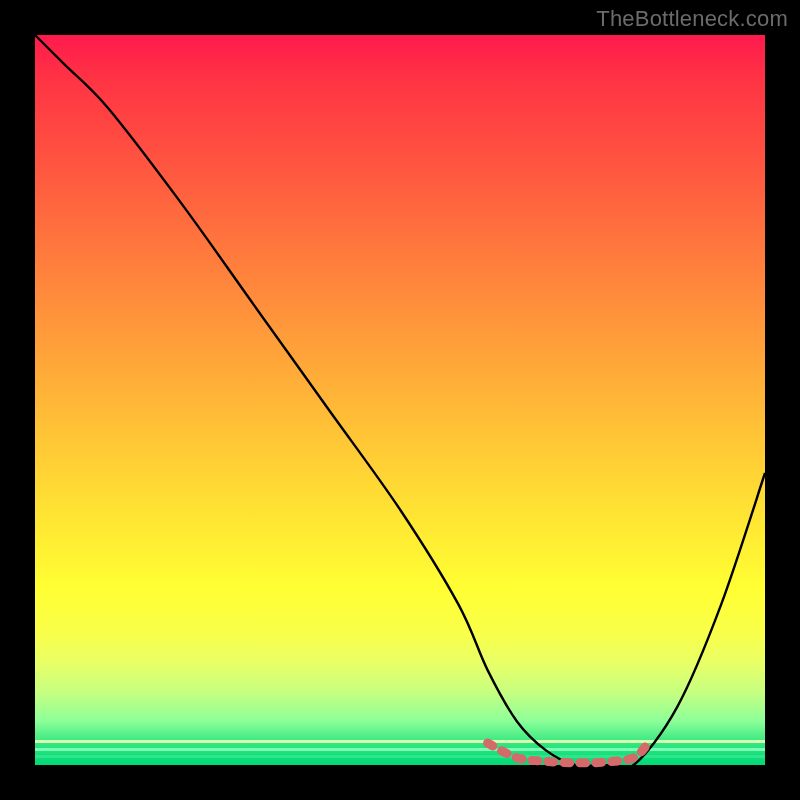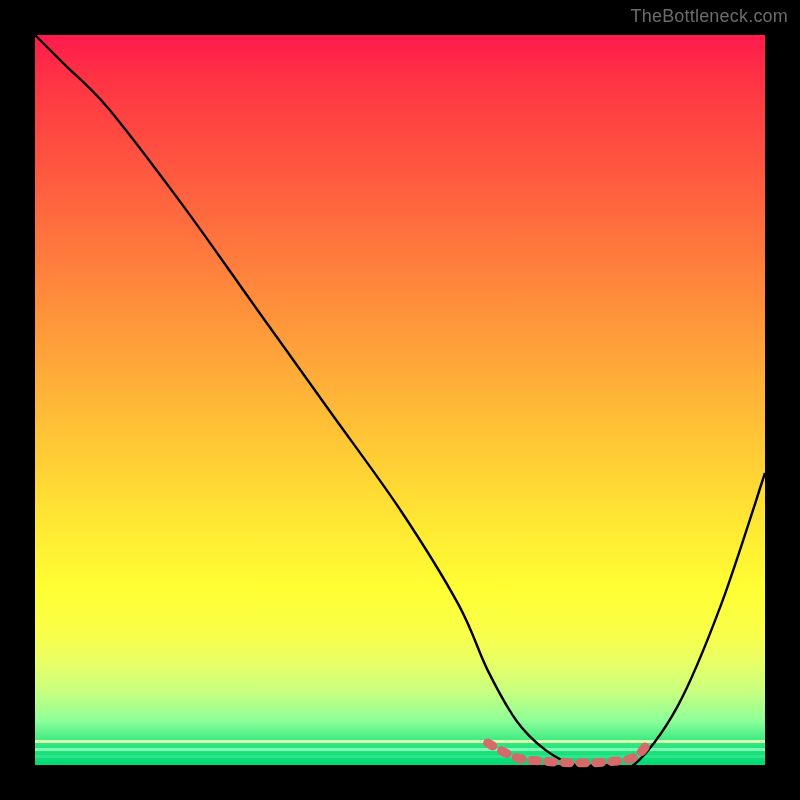--- a/index.html
+++ b/index.html
@@ -47,21 +47,21 @@
     position: absolute;
     left: 0;
     width: 100%;
     height: 3px;
   }
   .watermark {
     position: absolute;
     top: 6px;
     right: 12px;
     color: #6b6b6b;
-    font-size: 18px;
+    font-size: 22px;
     letter-spacing: 0.2px;
   }
   svg.curve {
     position: absolute;
     left: 35px;
     top: 35px;
     width: 730px;
     height: 730px;
     overflow: visible;
   }

